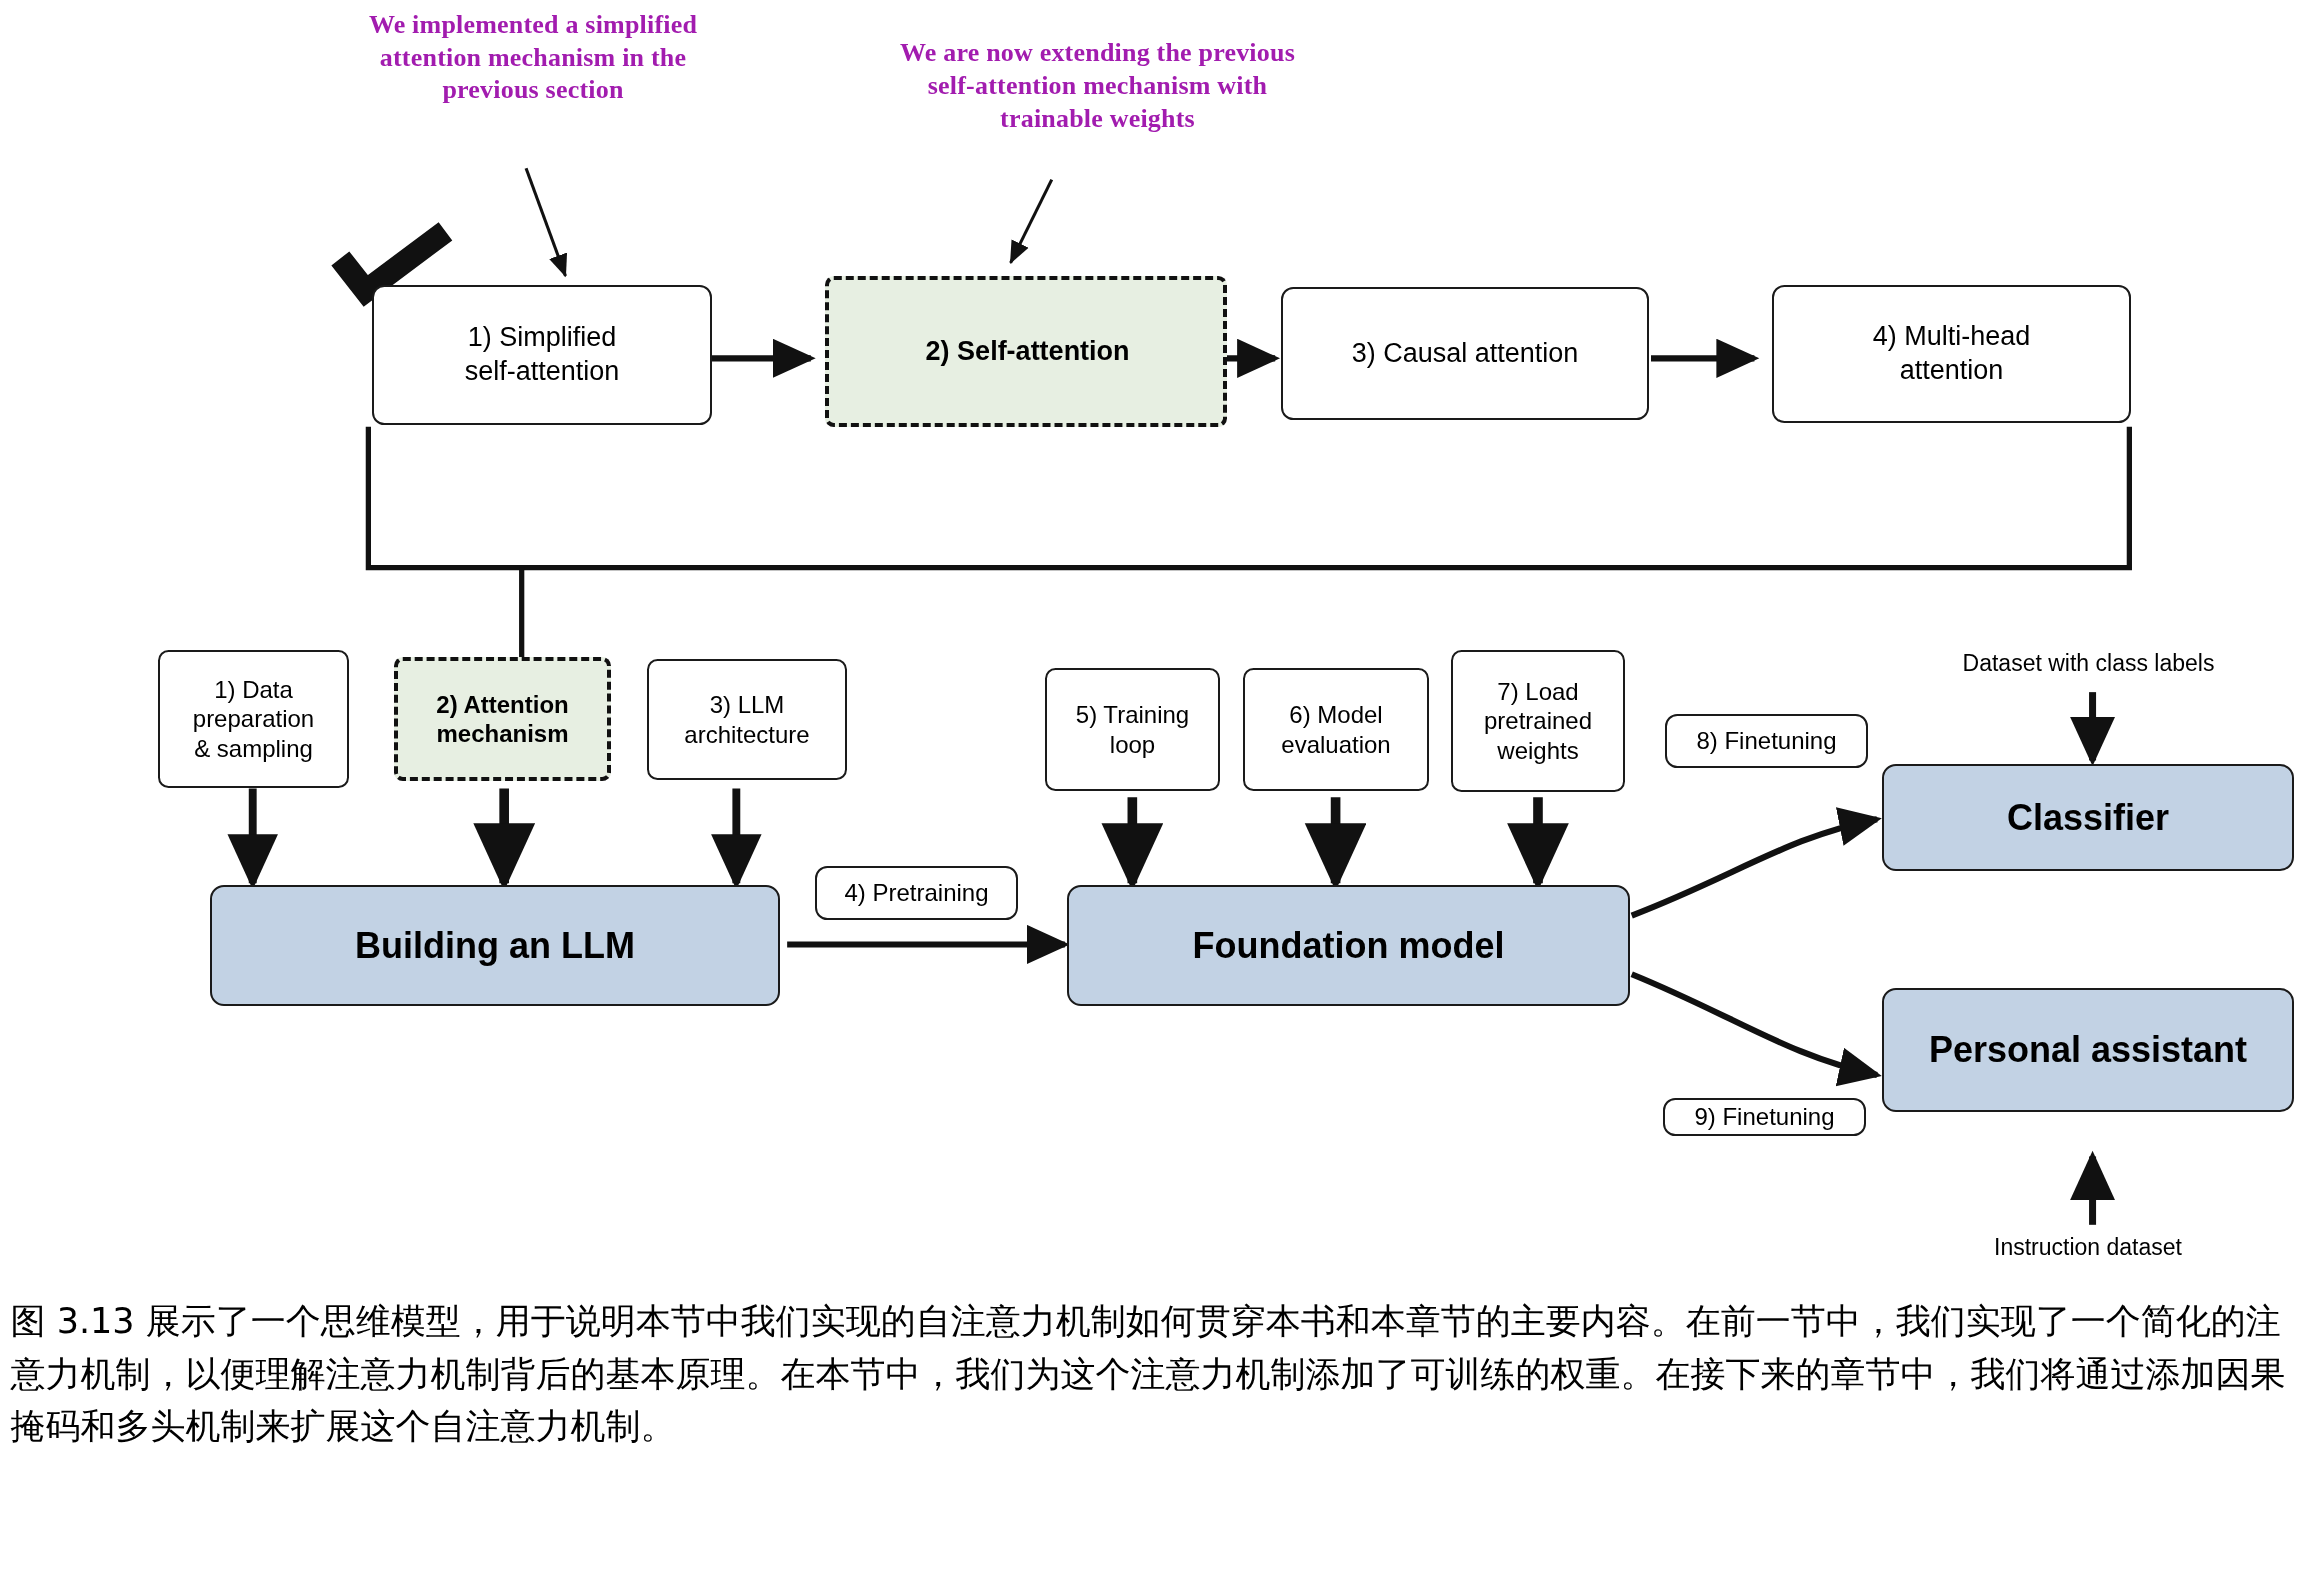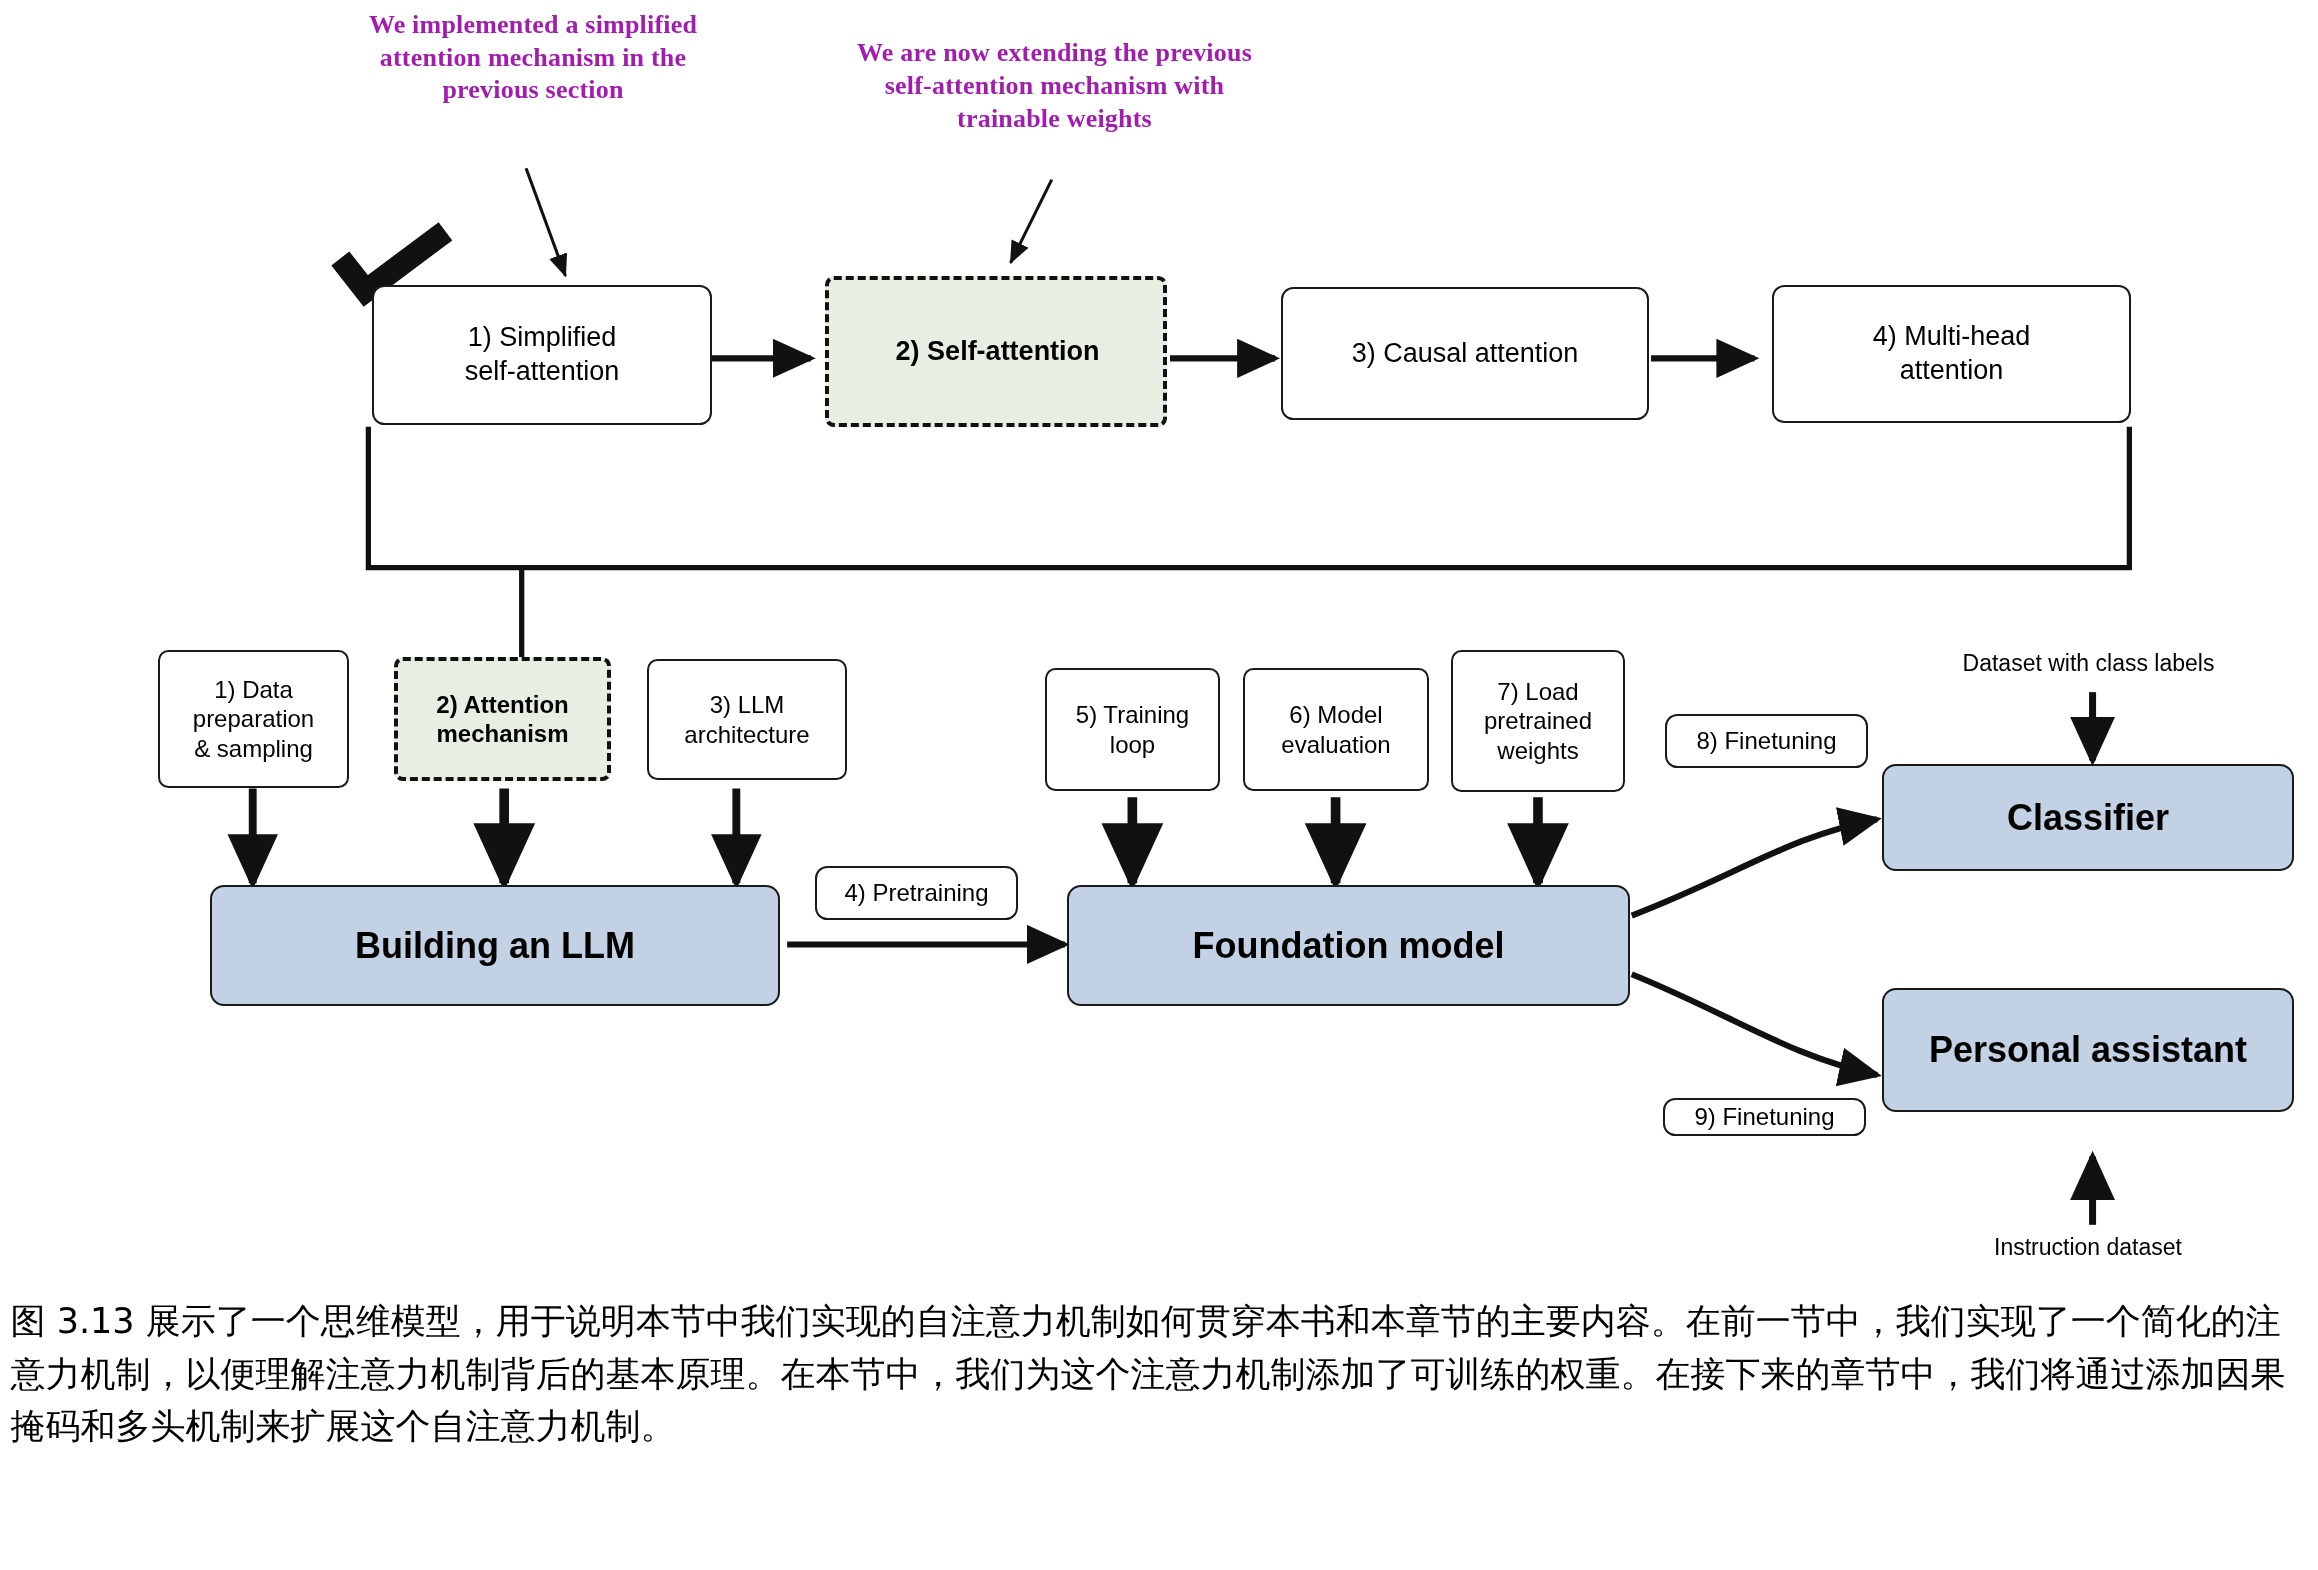--- a/index.html
+++ b/index.html
@@ -174,34 +174,34 @@
 
     <line x1="2388" y1="1398" x2="2388" y2="1320" stroke="#111" stroke-width="8" marker-end="url(#arrow)"></line>
   </svg>
 
   <div class="abs annot" style="left:314px; top:8.8px; width:438px;">
     <div>We implemented a simplified</div>
     <div>attention mechanism in the</div>
     <div>previous section</div>
   </div>
 
-  <div class="abs annot" style="left:783px; top:37px; width:543px;">
+  <div class="abs annot" style="left:826px; top:37px; width:543px;">
     <div>We are now extending the previous</div>
     <div>self-attention mechanism with</div>
     <div>trainable weights</div>
   </div>
 
   <div class="abs box" style="left:372px; top:285px; width:340px; height:140px;">
     <div>
       <div>1) Simplified</div>
       <div>self-attention</div>
     </div>
   </div>
 
-  <div class="abs box dashed" style="left:825px; top:276px; width:342px; height:151px;padding-left:12px;">
+  <div class="abs box dashed" style="left:825px; top:276px; width:402px; height:151px;padding-left:12px;">
     <div>2) Self-attention</div>
   </div>
 
   <div class="abs box" style="left:1281px; top:287px; width:368px; height:133px;">
     <div>3) Causal attention</div>
   </div>
 
   <div class="abs box" style="left:1772px; top:285px; width:359px; height:138px;">
     <div>
       <div>4) Multi-head</div>

